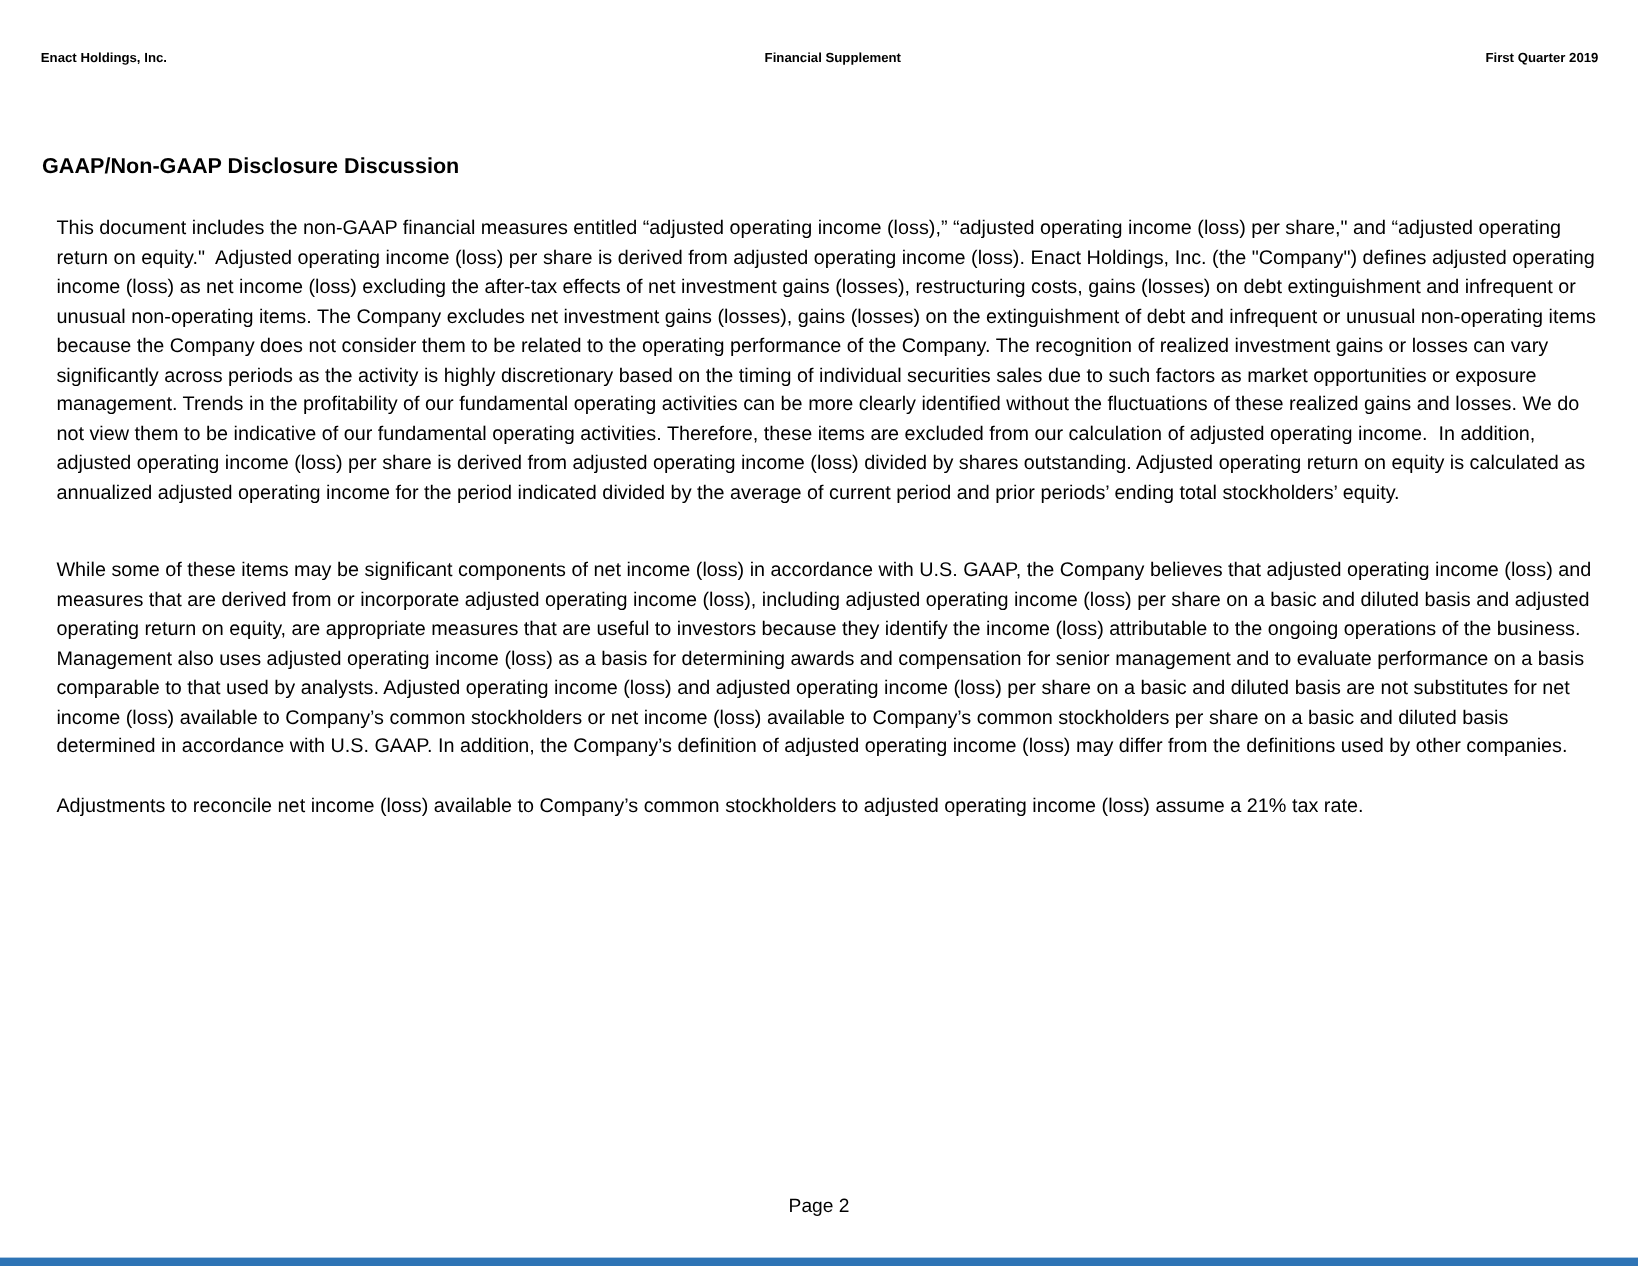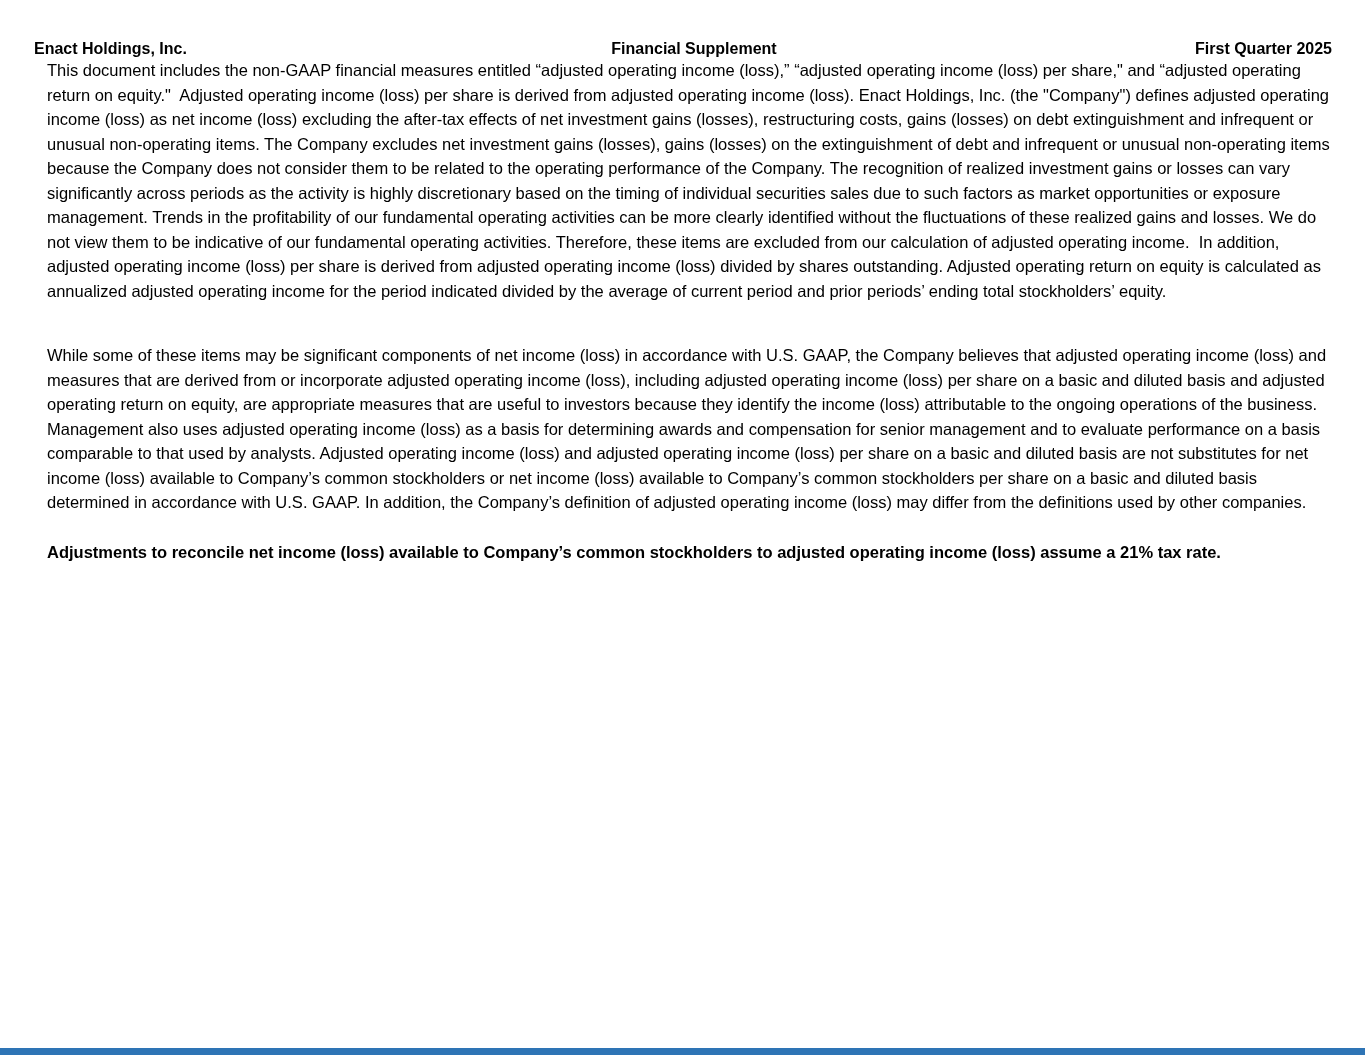--- a/index.html
+++ b/index.html
@@ -15,21 +15,21 @@
     position: relative;
     width: 1365px;
     height: 1055px;
     background: #ffffff;
   }
   .doc-header {
     display: flex;
     justify-content: space-between;
     align-items: flex-start;
     padding: 40px 33px 0 34px;
-    font-size: 16px;
+    font-size: 11px;
     font-weight: bold;
     line-height: 18px;
   }
   .doc-header .center-title {
     position: absolute;
     left: 0;
     right: 0;
     text-align: center;
     padding-left: 23px;
   }
@@ -43,21 +43,21 @@
     font-weight: bold;
   }
   .body-text p {
     font-size: 16.5px;
     line-height: 24.5px;
     white-space: pre-wrap;
     max-width: 1298px;
     margin-left: 12px;
   }
   .body-text p.para-2 { margin-top: 40px; }
-  .body-text p.para-3 { margin-top: 25px; font-weight: bold; }
+  .body-text p.para-3 { margin-top: 25px; }
   .page-footer {
     position: absolute;
     left: 0;
     right: 0;
     top: 996px;
     text-align: center;
     font-size: 16px;
     line-height: 19px;
   }
   .footer-bar {
@@ -69,28 +69,30 @@
   }
 </style>
 </head>
 <body>
 
 <div class="page">
 
   <div class="doc-header">
     <span>Enact Holdings, Inc.</span>
     <span class="center-title">Financial Supplement</span>
-    <span>First Quarter 2025</span>
+    <span>First Quarter 2019</span>
   </div>
 
   <div class="content">
+    <div class="section-title">GAAP/Non-GAAP Disclosure Discussion</div>
 
     <div class="body-text">
       <p class="para-1">This document includes the non-GAAP financial measures entitled “adjusted operating income (loss),” “adjusted operating income (loss) per share," and “adjusted operating return on equity."  Adjusted operating income (loss) per share is derived from adjusted operating income (loss). Enact Holdings, Inc. (the "Company") defines adjusted operating income (loss) as net income (loss) excluding the after-tax effects of net investment gains (losses), restructuring costs, gains (losses) on debt extinguishment and infrequent or unusual non-operating items. The Company excludes net investment gains (losses), gains (losses) on the extinguishment of debt and infrequent or unusual non-operating items because the Company does not consider them to be related to the operating performance of the Company. The recognition of realized investment gains or losses can vary significantly across periods as the activity is highly discretionary based on the timing of individual securities sales due to such factors as market opportunities or exposure management. Trends in the profitability of our fundamental operating activities can be more clearly identified without the fluctuations of these realized gains and losses. We do not view them to be indicative of our fundamental operating activities. Therefore, these items are excluded from our calculation of adjusted operating income.  In addition, adjusted operating income (loss) per share is derived from adjusted operating income (loss) divided by shares outstanding. Adjusted operating return on equity is calculated as annualized adjusted operating income for the period indicated divided by the average of current period and prior periods’ ending total stockholders’ equity.</p>
       <p class="para-2">While some of these items may be significant components of net income (loss) in accordance with U.S. GAAP, the Company believes that adjusted operating income (loss) and measures that are derived from or incorporate adjusted operating income (loss), including adjusted operating income (loss) per share on a basic and diluted basis and adjusted operating return on equity, are appropriate measures that are useful to investors because they identify the income (loss) attributable to the ongoing operations of the business. Management also uses adjusted operating income (loss) as a basis for determining awards and compensation for senior management and to evaluate performance on a basis comparable to that used by analysts. Adjusted operating income (loss) and adjusted operating income (loss) per share on a basic and diluted basis are not substitutes for net income (loss) available to Company’s common stockholders or net income (loss) available to Company’s common stockholders per share on a basic and diluted basis determined in accordance with U.S. GAAP. In addition, the Company’s definition of adjusted operating income (loss) may differ from the definitions used by other companies.</p>
       <p class="para-3">Adjustments to reconcile net income (loss) available to Company’s common stockholders to adjusted operating income (loss) assume a 21% tax rate.</p>
     </div>
   </div>
 
+  <div class="page-footer">Page 2</div>
 
   <div class="footer-bar" style="background: rgb(46, 116, 181);"></div>
 
 </div>
 
 </body></html>

